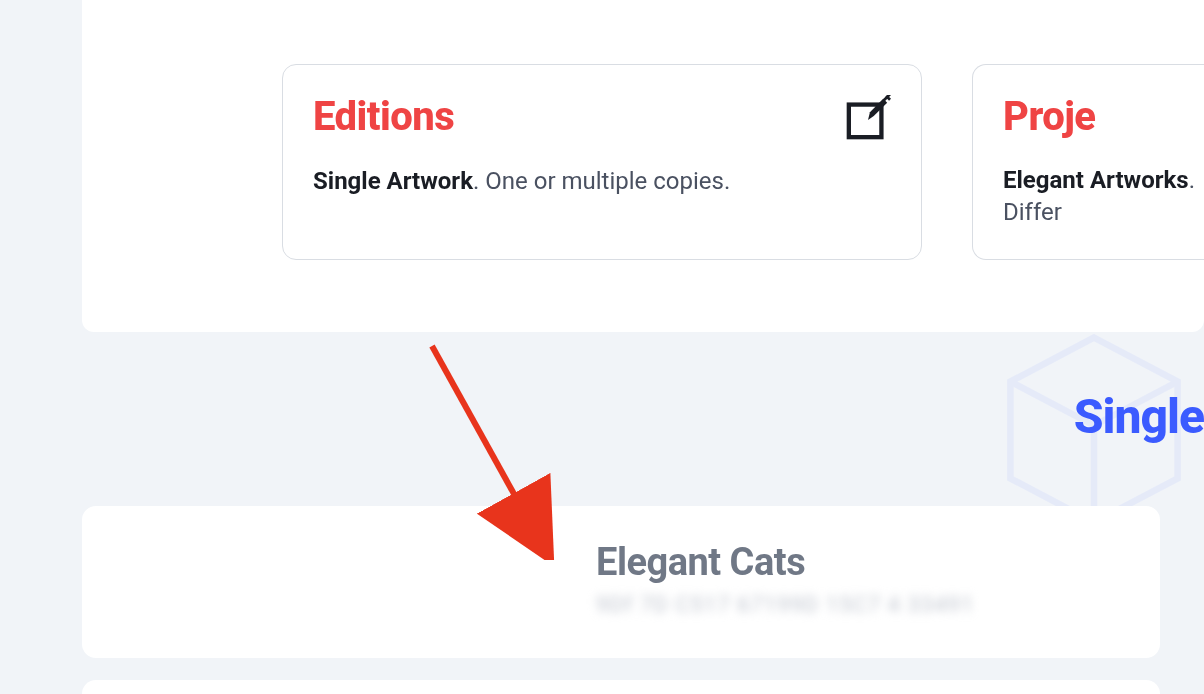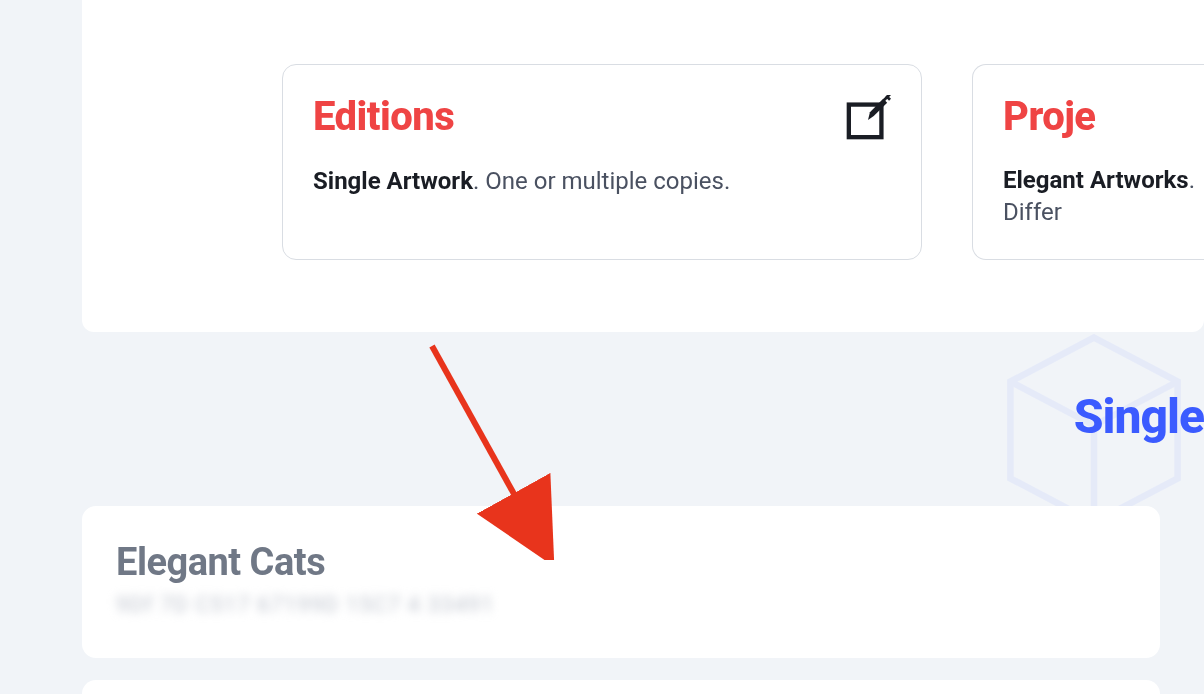--- a/index.html
+++ b/index.html
@@ -83,21 +83,21 @@
     .project-card {
       position: absolute;
       left: 82px;
       top: 506px;
       width: 1078px;
       height: 152px;
       background: #ffffff;
       border-radius: 14px;
       padding: 34px 34px 20px 34px;
       display: flex;
-      justify-content: flex-start;
+      justify-content: flex-end;
       align-items: flex-start;
     }
     .project-left {
       display: flex;
       flex-direction: column;
     }
     .project-title {
       font-size: 38px;
       font-weight: 700;
       color: #707886;

